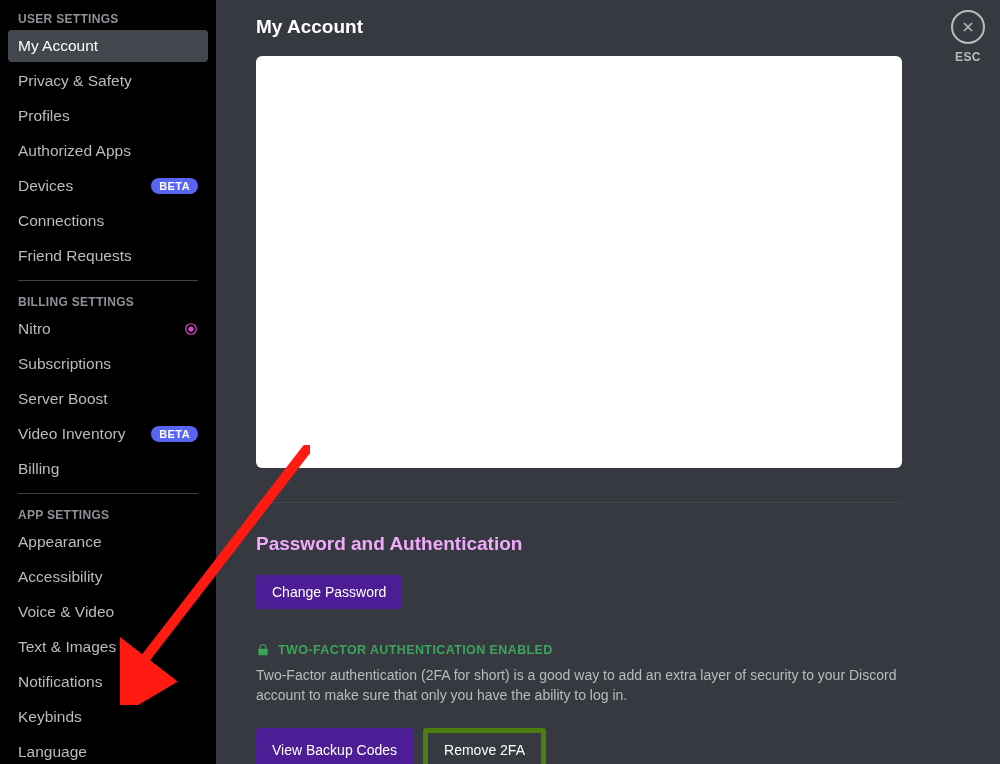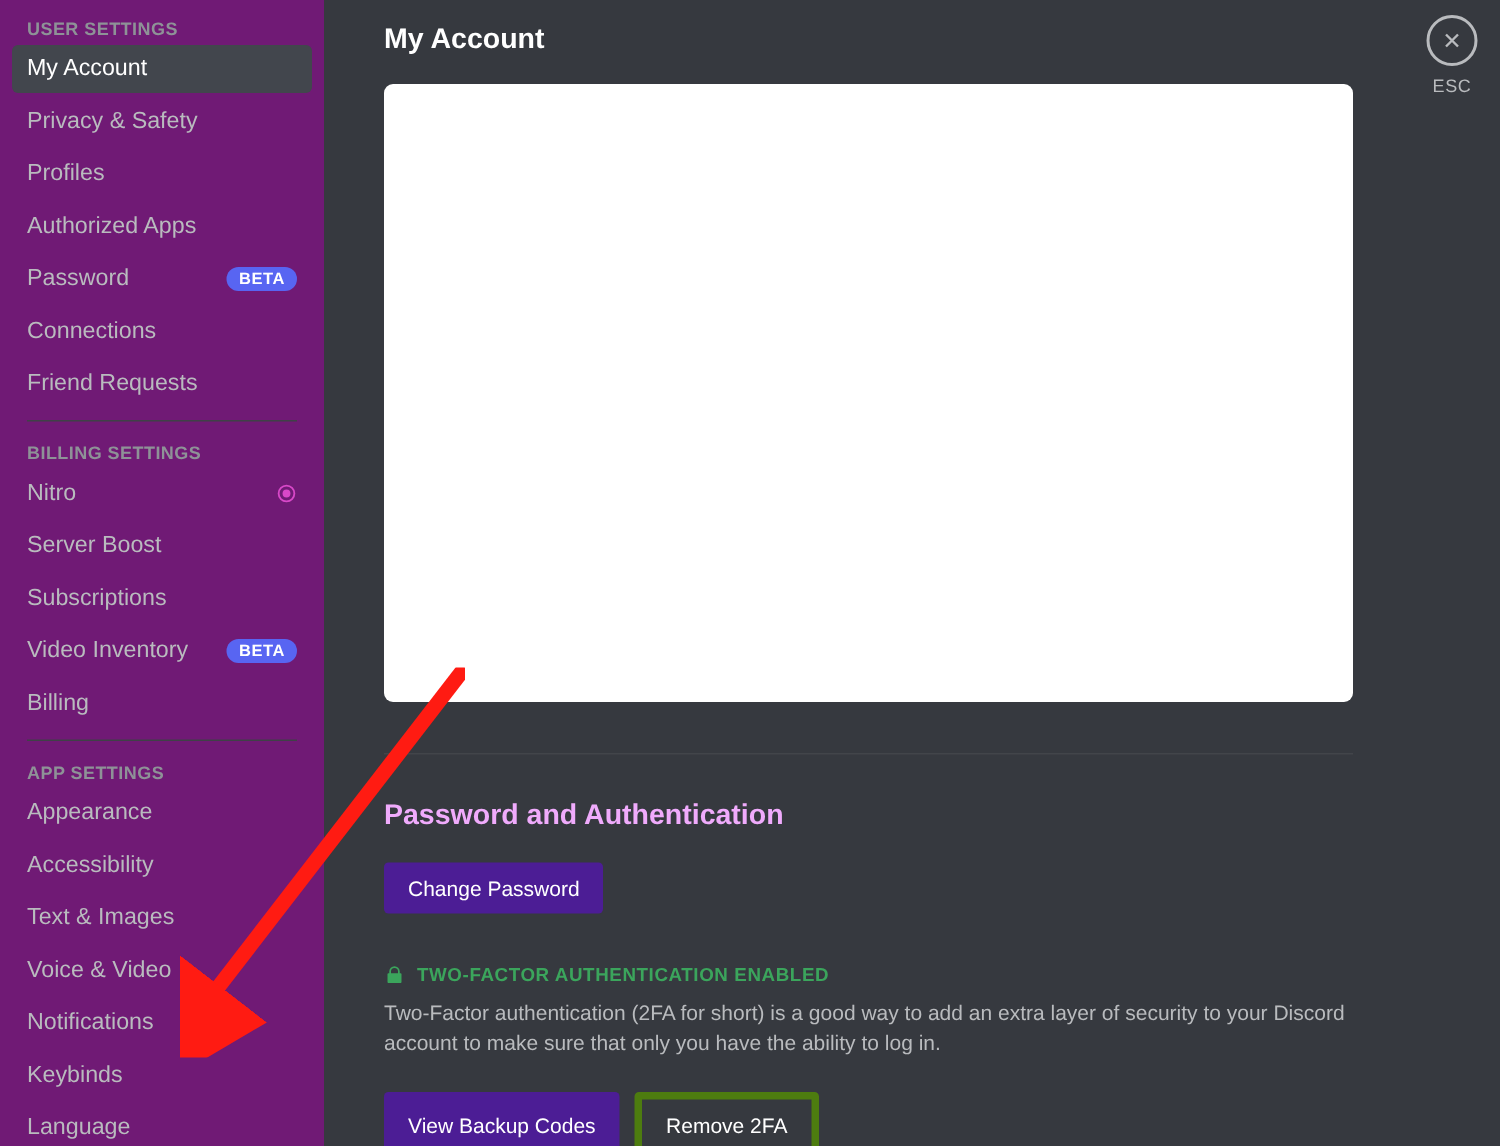--- a/index.html
+++ b/index.html
@@ -6,21 +6,21 @@
   html, body { width: 1000px; height: 764px; overflow: hidden; }
   body {
     font-family: "Helvetica Neue", Helvetica, Arial, sans-serif;
     background: #36393f;
     color: #dcddde;
     display: flex;
   }
   .sidebar {
     width: 216px;
     height: 100%;
-    background: #701a75;
+    background: #000000;
     padding: 8px 8px 0 8px;
     overflow: hidden;
   }
   .section-header {
     font-size: 12px;
     font-weight: 700;
     letter-spacing: .3px;
     color: #8e9297;
     text-transform: uppercase;
     padding: 4px 10px 4px 10px;
@@ -132,21 +132,21 @@
   .close-btn {
     width: 34px; height: 34px;
     border: 2px solid #b9bbbe;
     border-radius: 50%;
     display: inline-flex; align-items: center; justify-content: center;
     color: #b9bbbe; cursor: pointer;
   }
   .close-label {
     margin-top: 6px;
     font-size: 12px;
-    font-weight: 400;
+    font-weight: 700;
     color: #b9bbbe;
     letter-spacing: .4px;
   }
   .right-gutter {
     width: 58px;
     height: 100%;
     position: relative;
   }
   
   .arrow-svg {
@@ -167,21 +167,21 @@
   <div class="side-item">
       <span>Privacy &amp; Safety</span>
     </div>
   <div class="side-item">
       <span>Profiles</span>
     </div>
   <div class="side-item">
       <span>Authorized Apps</span>
     </div>
   <div class="side-item">
-    <span>Password</span>
+    <span>Devices</span>
     <span class="badge">BETA</span>
   </div>
   <div class="side-item">
       <span>Connections</span>
     </div>
   <div class="side-item">
       <span>Friend Requests</span>
     </div>
 
   <div class="divider"></div>
@@ -190,47 +190,47 @@
   <div class="side-item">
     <span>Nitro</span>
     <span class="nitro-dot">
       <svg viewBox="0 0 16 16" width="14" height="14" fill="currentColor">
           <circle cx="8" cy="8" r="3"></circle>
           <circle cx="8" cy="8" r="6" fill="none" stroke="currentColor" stroke-width="1.4"></circle>
         </svg>
     </span>
   </div>
   <div class="side-item">
+      <span>Subscriptions</span>
+    </div>
+  <div class="side-item">
       <span>Server Boost</span>
-    </div>
-  <div class="side-item">
-      <span>Subscriptions</span>
     </div>
   <div class="side-item">
     <span>Video Inventory</span>
     <span class="badge">BETA</span>
   </div>
   <div class="side-item">
       <span>Billing</span>
     </div>
 
   <div class="divider"></div>
 
   <div class="section-header">APP SETTINGS</div>
   <div class="side-item">
       <span>Appearance</span>
     </div>
   <div class="side-item">
       <span>Accessibility</span>
     </div>
   <div class="side-item">
+      <span>Voice &amp; Video</span>
+    </div>
+  <div class="side-item">
       <span>Text &amp; Images</span>
-    </div>
-  <div class="side-item">
-      <span>Voice &amp; Video</span>
     </div>
   <div class="side-item">
       <span>Notifications</span>
     </div>
   <div class="side-item">
       <span>Keybinds</span>
     </div>
   <div class="side-item">
       <span>Language</span>
     </div>

